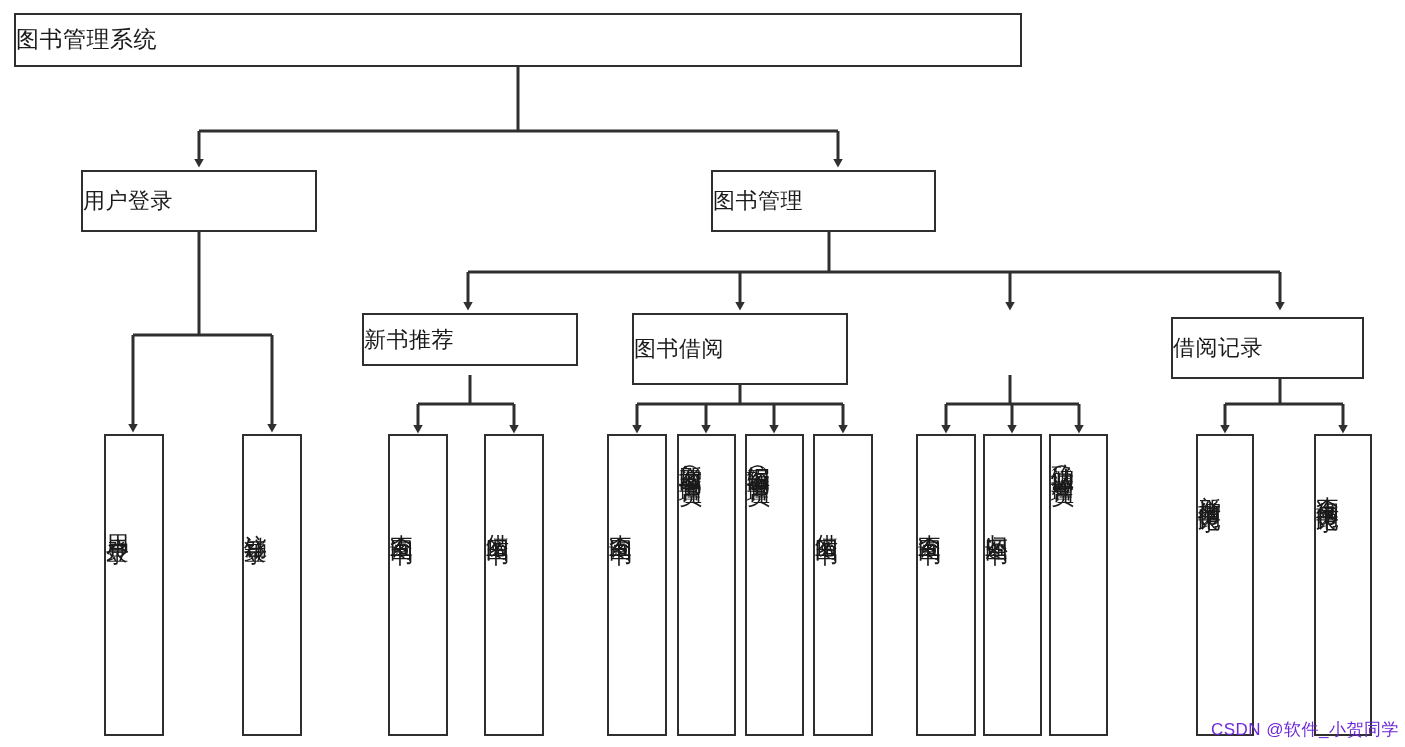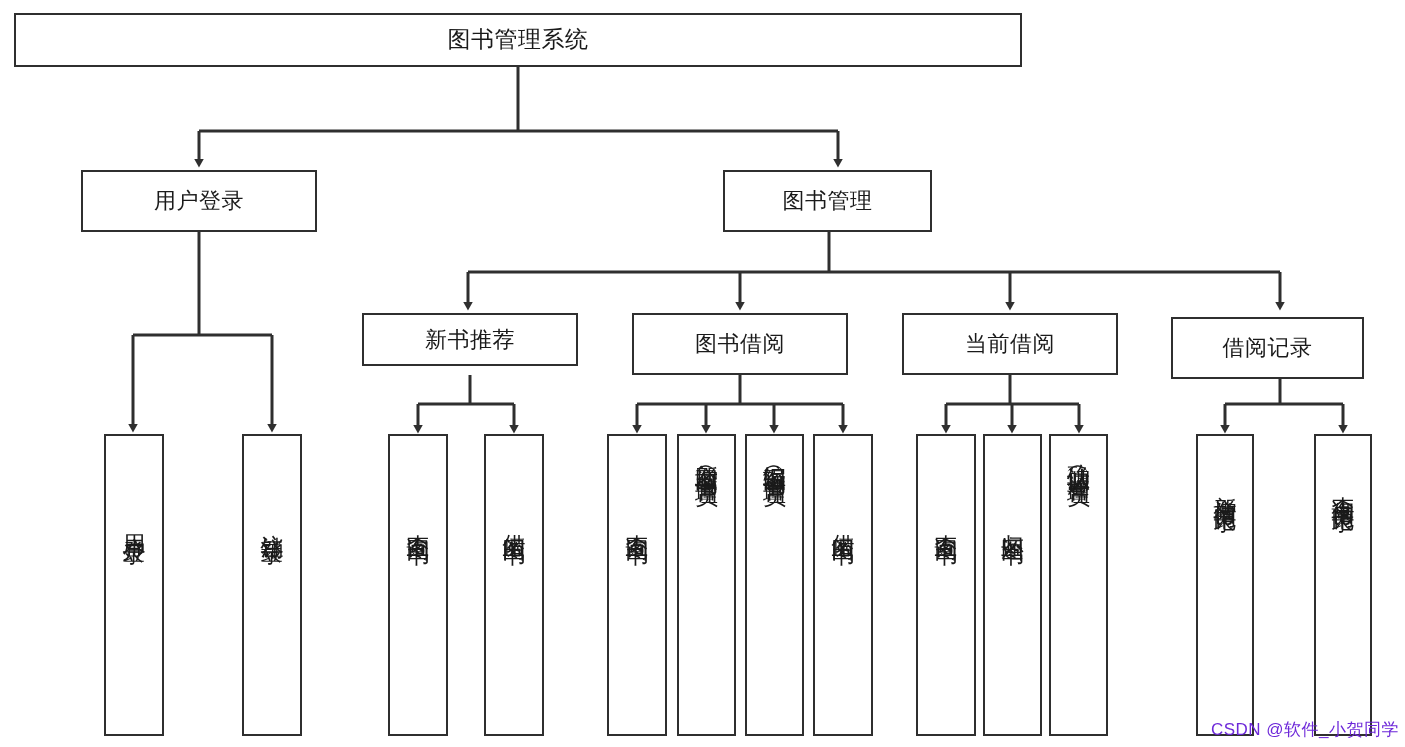--- a/index.html
+++ b/index.html
@@ -25,21 +25,20 @@
     height: 747px;
     pointer-events: none;
   }
   .node {
     position: absolute;
     box-sizing: border-box;
     background: #ffffff;
     border: 2px solid #2f2f2f;
     display: flex;
     align-items: center;
-    justify-content: center;
     color: #1a1a1a;
   }
   .node .label {
     display: block;
     text-align: center;
     line-height: 1.18;
     white-space: nowrap;
   }
   
   .node.h .label {
@@ -128,32 +127,29 @@
     </g>
   </svg>
 
   <div class="node h root" style="left:14px; top:13px; width:1008px; height:54px;">
     <span class="label">图书管理系统</span>
   </div>
 
   <div class="node h" style="left:81px; top:170px; width:236px; height:62px;">
     <span class="label">用户登录</span>
   </div>
-  <div class="node h" style="left:711px; top:170px; width:209px; height:62px;margin-left:12px;">
+  <div class="node h" style="left:711px; top:170px; width:225px; height:62px;">
     <span class="label">图书管理</span>
   </div>
 
   <div class="node h" style="left:362px; top:313px; width:216px; height:53px;">
     <span class="label">新书推荐</span>
   </div>
-  <div class="node h" style="left:632px; top:313px; width:216px; height:62px;">
+  <div class="node h" style="left:632px; top:313px; width:216px; height:72px;">
     <span class="label">图书借阅</span>
-  </div>
-  <div class="node h" style="left:902px; top:313px; width:216px; height:62px;">
-    <span class="label">当前借阅</span>
   </div>
   <div class="node h" style="left:1171px; top:317px; width:193px; height:62px;">
     <span class="label">借阅记录</span>
   </div>
 
   <div class="node v" style="left:104px; top:434px; width:60px; height:302px; padding-top:80px;">
     <span class="label">用户登录</span>
   </div>
   <div class="node v" style="left:242px; top:434px; width:60px; height:302px; padding-top:80px;">
     <span class="label">注销登录</span>

